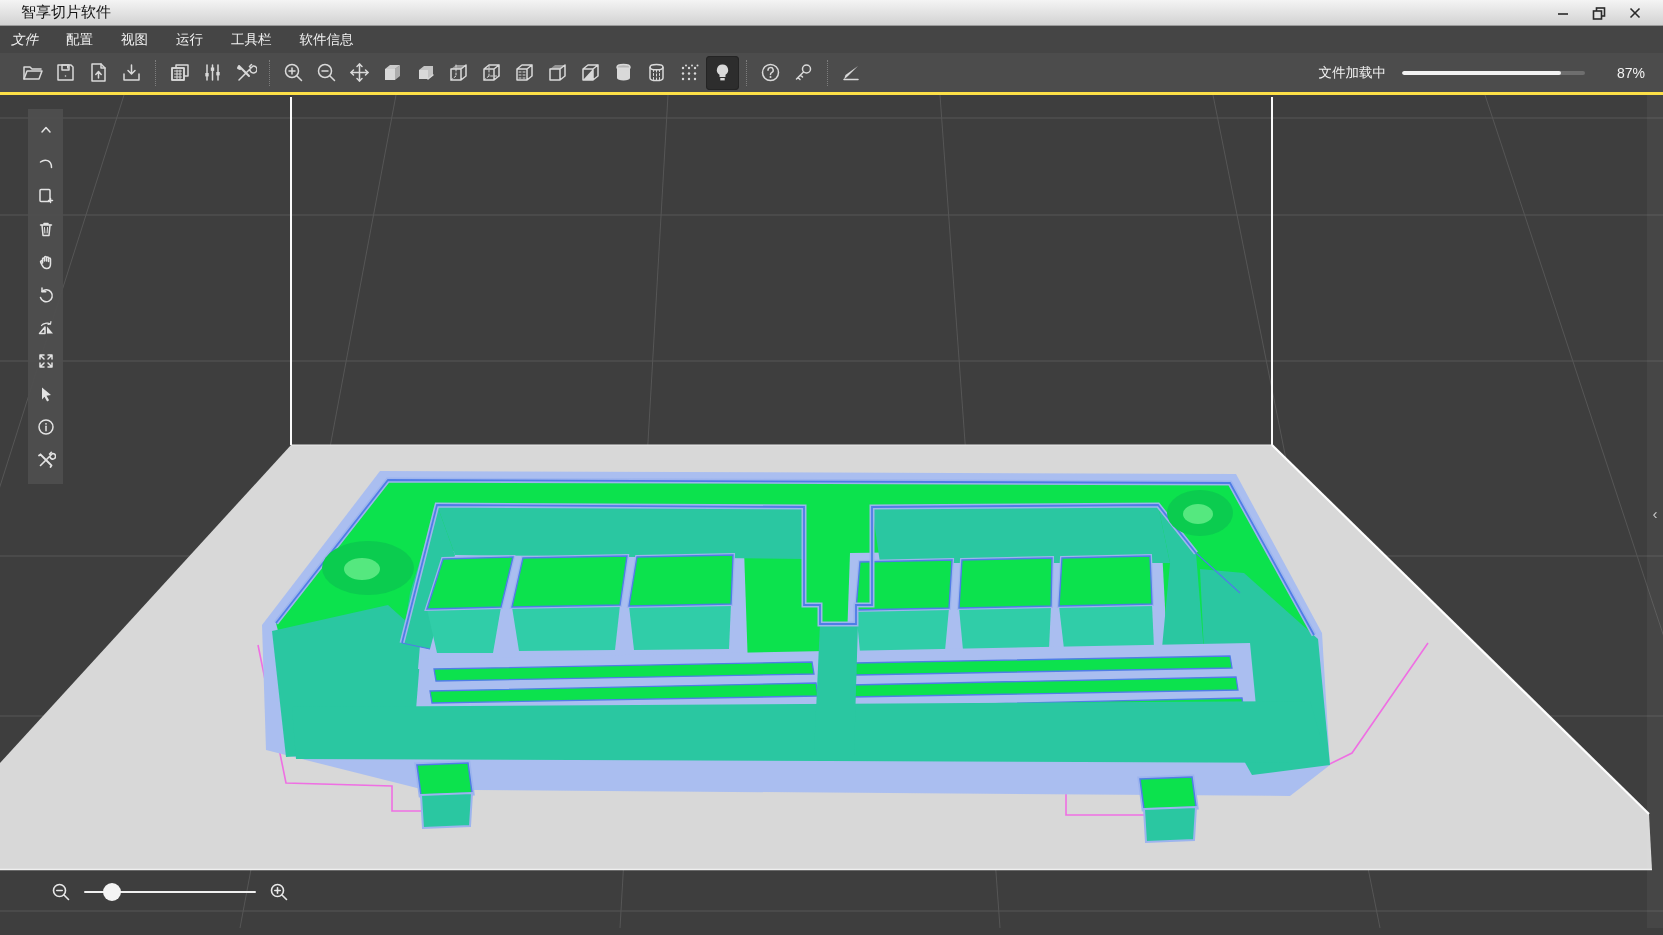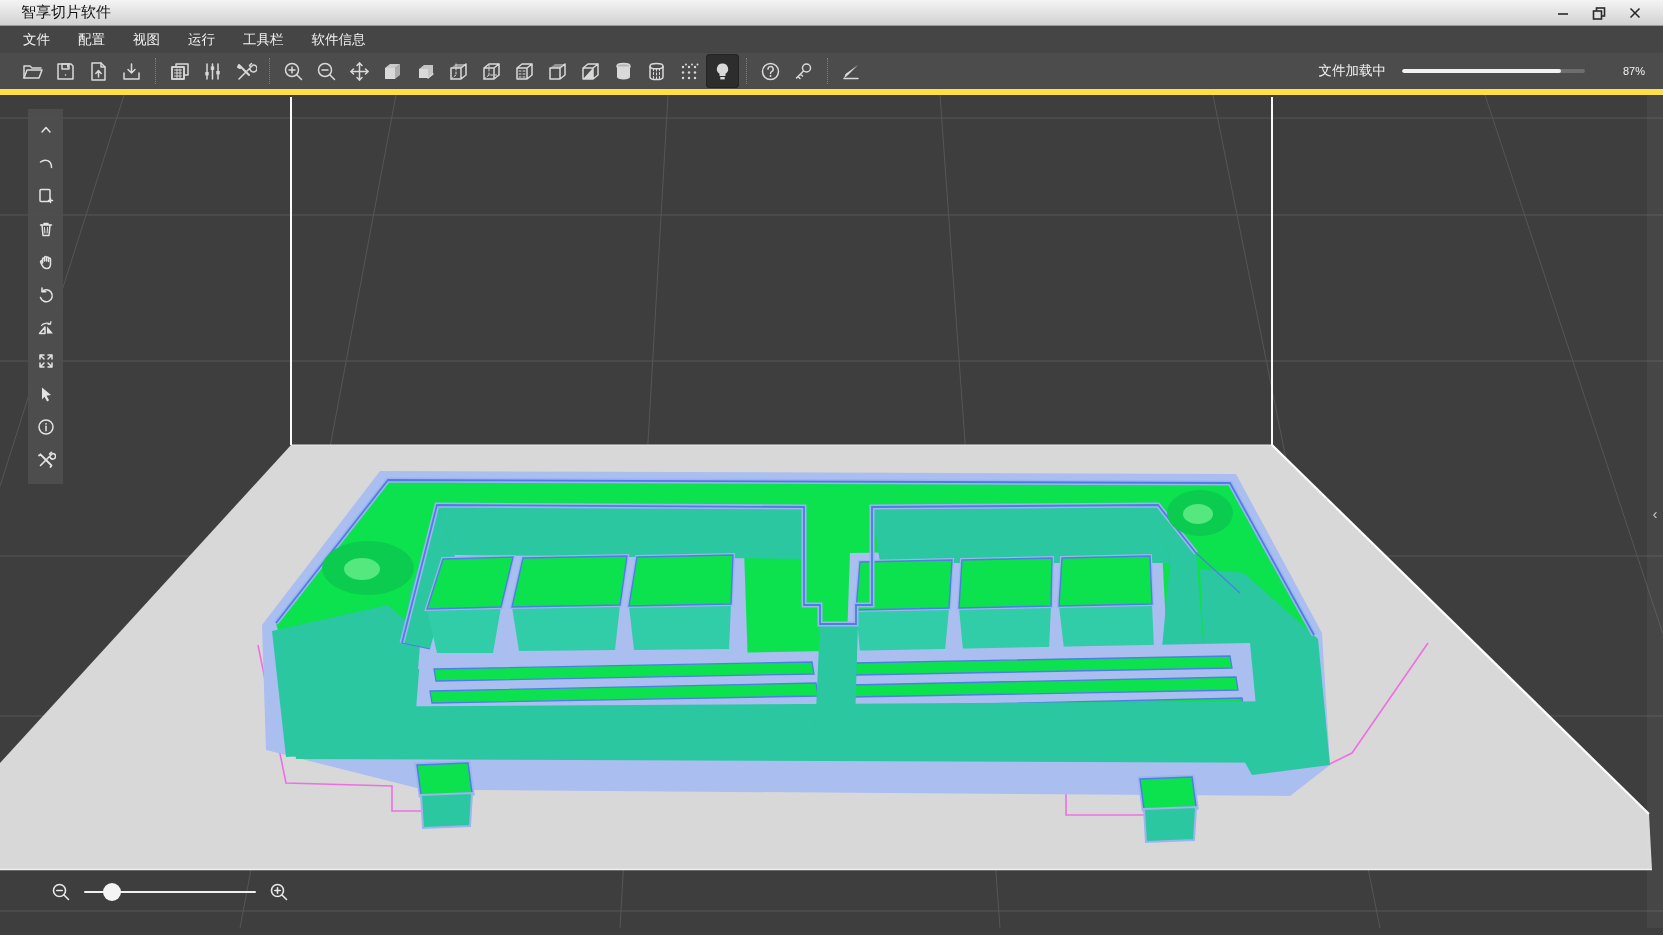--- a/index.html
+++ b/index.html
@@ -8,36 +8,36 @@
   
   .titlebar { height:26px; background:linear-gradient(#f4f4f4,#d2d2d2); display:flex; align-items:center; border-bottom:1px solid #9a9a9a; }
   .title-text { margin-left:21px; font-size:15px; color:#141414; }
   .win-controls { margin-left:auto; display:flex; align-items:center; gap:8px; padding-right:14px; }
   .win-btn { width:28px; height:24px; display:flex; align-items:center; justify-content:center; cursor:default; }
   .win-btn svg { stroke:#2a2a2a; stroke-width:1.6; fill:none; }
 
   
   .menubar { height:27px; background:#454545; display:flex; align-items:center; gap:0; }
   .menu-item { color:#f2f2f2; font-size:13.5px; padding:0 14px; height:100%; display:flex; align-items:center; }
-  .menu-item:first-child { padding-left:23px; }
-
-  
-  .toolbar { height:42px; background:#4c4c4c; display:flex; align-items:center; border-bottom:6px solid #fde047;justify-content:center; }
+  .menu-item:first-child { padding-left:11px;font-style:italic; }
+
+  
+  .toolbar { height:42px; background:#4c4c4c; display:flex; align-items:center; border-bottom:3px solid #fde047;justify-content:center; }
   .tb-group { display:flex; align-items:center; }
   .tb-btn { width:33px; height:34px; display:flex; align-items:center; justify-content:center; border-radius:4px; }
   .tb-btn.active { background:#2d2d2d; box-shadow:inset 0 0 0 1px #242424; }
   .tb-btn svg { stroke:#d9d9d9; fill:none; stroke-width:1.5; stroke-linecap:round; stroke-linejoin:round; }
   .tb-btn svg .fill { fill:#d9d9d9; stroke:none; }
   .tb-btn svg .dash { stroke-dasharray:2 2; }
   .tb-sep { width:1px; height:26px; margin:0 7px; border-left:1px dotted #7d7d7d; }
   .tb-right { margin-left:auto; display:flex; align-items:center; padding-right:18px; }
   .loading-label { color:#f2f2f2; font-size:13.5px; margin-right:16px; }
   .pbar { width:183px; height:4px; background:#6e6e6e; border-radius:2px; overflow:hidden; }
   .pfill { height:100%; background:#f2f2f2; border-radius:2px; }
-  .ppct { color:#f2f2f2; font-size:11px; margin-left:22px; width:38px; text-align:right; }
+  .ppct { color:#f2f2f2; font-size:14px; margin-left:22px; width:38px; text-align:right; }
 
   
   .viewport { position:relative; height:833px; background:var(--vpbg,#3e3e3e); }
   .scene-svg { position:absolute; left:0; top:0; }
 
   
   .side-tools { position:absolute; left:28px; top:14px; width:35px; background:rgba(78,78,78,.96); display:flex; flex-direction:column; align-items:center; padding:4px 0 8px; }
   .st-btn { width:33px; height:33px; display:flex; align-items:center; justify-content:center; }
   .st-btn svg { stroke:#e3e3e3; fill:none; stroke-width:1.5; stroke-linecap:round; stroke-linejoin:round; }
   .st-btn svg .fill { fill:#e3e3e3; stroke:none; }

